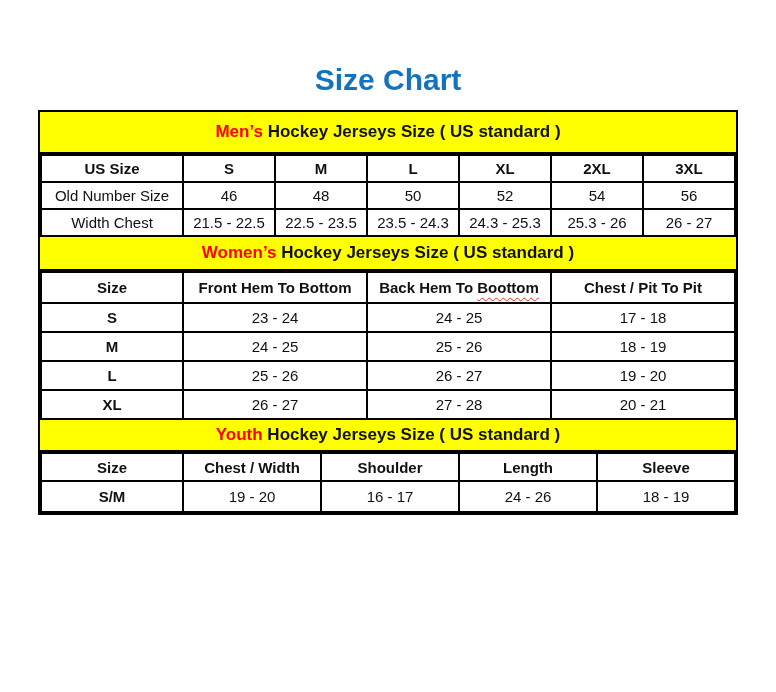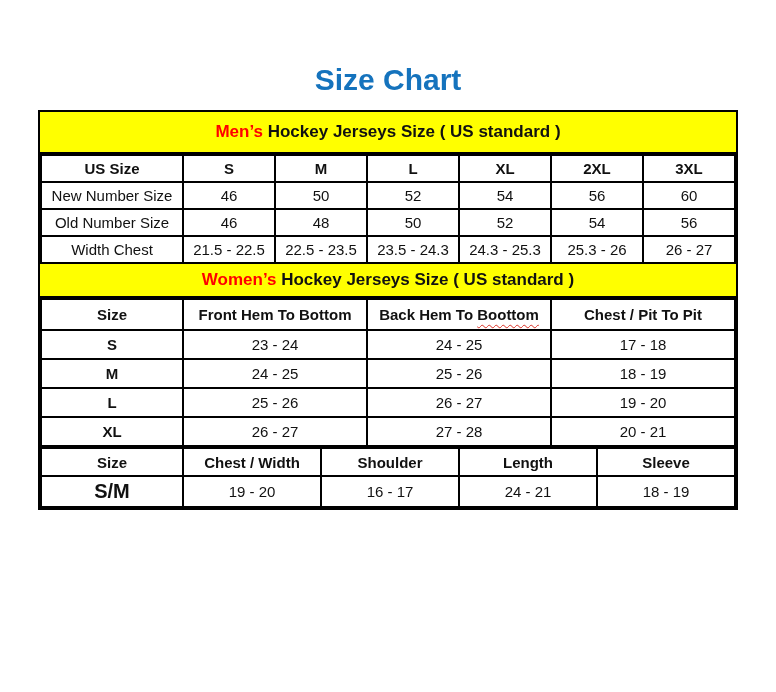--- a/index.html
+++ b/index.html
@@ -62,21 +62,21 @@
   col.label-col { width: 142px; }
   thead th { font-weight: bold; font-size: 15px; }
   tbody td { font-weight: normal; font-size: 15px; }
   .mens  thead th, .mens tbody th, .mens td { height: 25px; }
   .mens  tbody th { font-weight: normal; font-size: 15px; }
   .womens thead th { height: 29px; }
   .womens tbody th, .womens tbody td { height: 27px; }
   .womens tbody th { font-weight: bold; font-size: 15px; }
   .youth thead th { height: 26px; }
   .youth tbody th, .youth tbody td { height: 29px; }
-  .youth tbody th { font-weight: bold; font-size: 20px; }
+  .youth tbody th { font-weight: bold; font-size: 15px; }
   .misspelled {
     text-decoration: underline wavy #D93025;
     text-decoration-thickness: 1px;
     text-underline-offset: 4px;
   }
 </style>
 </head>
 <body>
 
 <div class="page">
@@ -100,29 +100,20 @@
               <th>S</th>
               <th>M</th>
               <th>L</th>
               <th>XL</th>
               <th>2XL</th>
               <th>3XL</th>
             </tr>
           </thead>
           <tbody>
             <tr>
-              <th>New Number Size</th>
-              <td>46</td>
-              <td>50</td>
-              <td>52</td>
-              <td>54</td>
-              <td>56</td>
-              <td>60</td>
-            </tr>
-            <tr>
               <th>Old Number Size</th>
               <td>46</td>
               <td>48</td>
               <td>50</td>
               <td>52</td>
               <td>54</td>
               <td>56</td>
             </tr>
             <tr>
               <th>Width Chest</th>
@@ -175,20 +166,21 @@
             <tr>
               <th>XL</th>
               <td>26 - 27</td>
               <td>27 - 28</td>
               <td>20 - 21</td>
             </tr>
           </tbody>
         </table>
       </section>
       <section>
+        <div class="band" style="height: 30px; line-height: 30px;"><span class="red">Youth</span><span> Hockey Jerseys Size ( US standard )</span></div>
         <table class="youth">
           <colgroup>
             <col class="label-col">
             <col>
             <col>
             <col>
             <col>
           </colgroup>
           <thead>
             <tr>
@@ -197,20 +189,20 @@
               <th>Shoulder</th>
               <th>Length</th>
               <th>Sleeve</th>
             </tr>
           </thead>
           <tbody>
             <tr>
               <th>S/M</th>
               <td>19 - 20</td>
               <td>16 - 17</td>
-              <td>24 - 21</td>
+              <td>24 - 26</td>
               <td>18 - 19</td>
             </tr>
           </tbody>
         </table>
       </section>
     </div>
 </div>
 
 </body></html>

